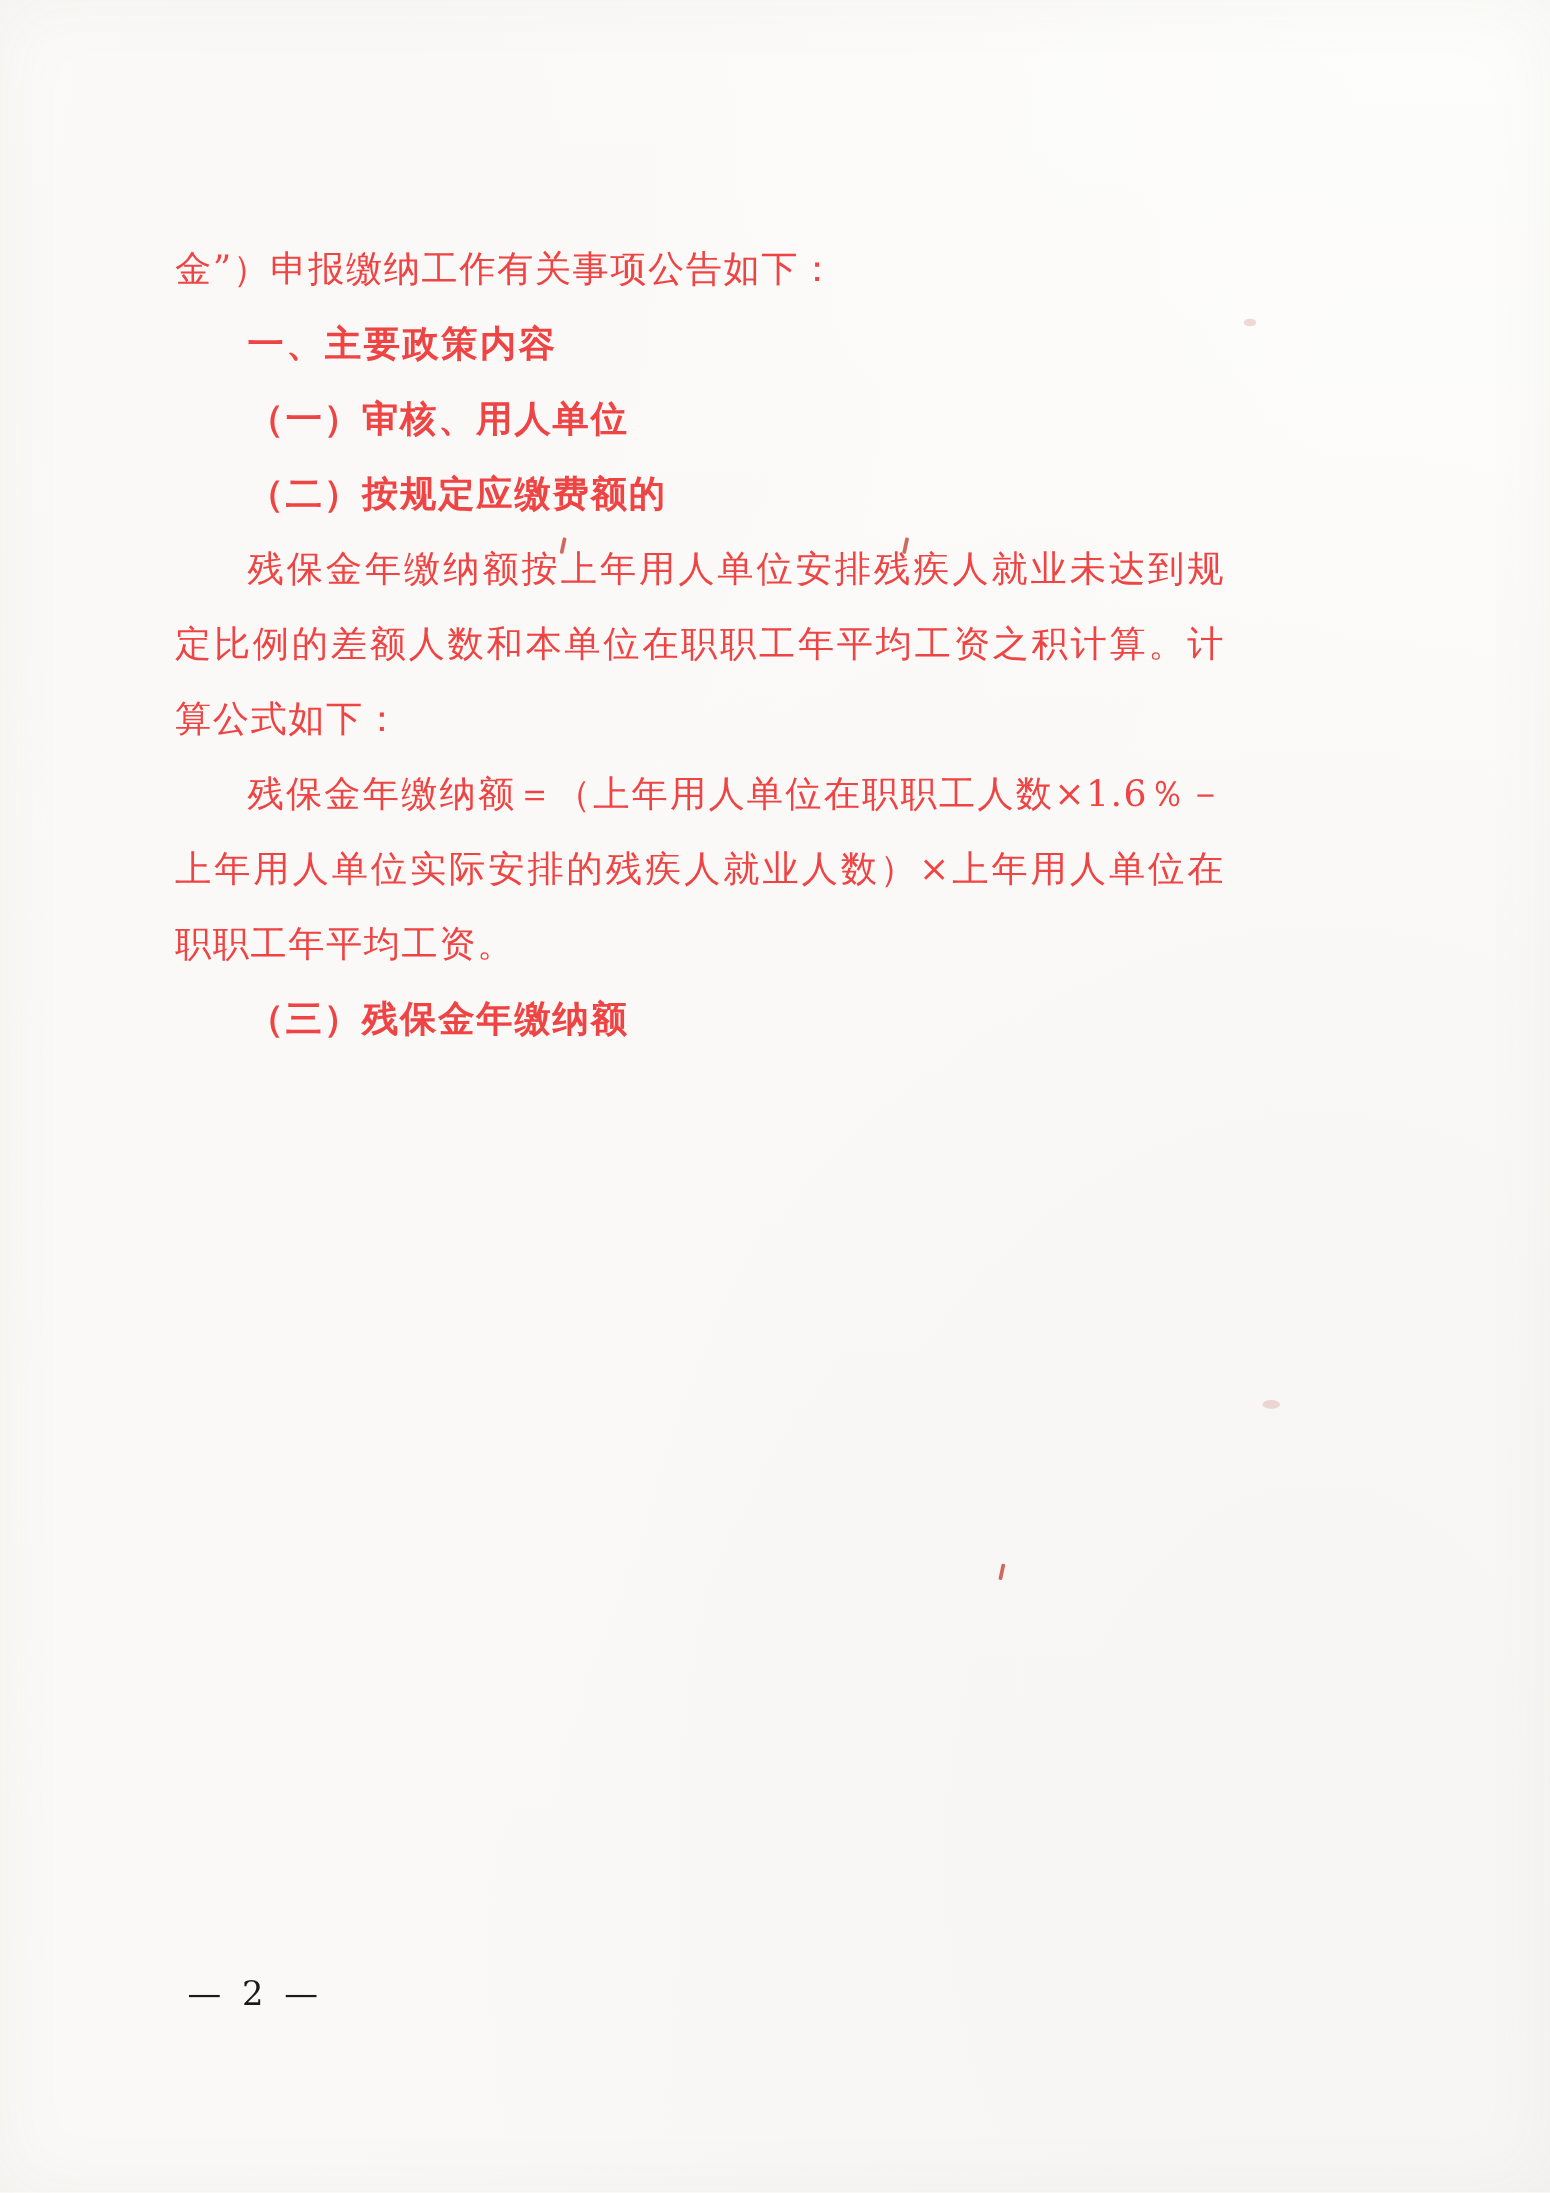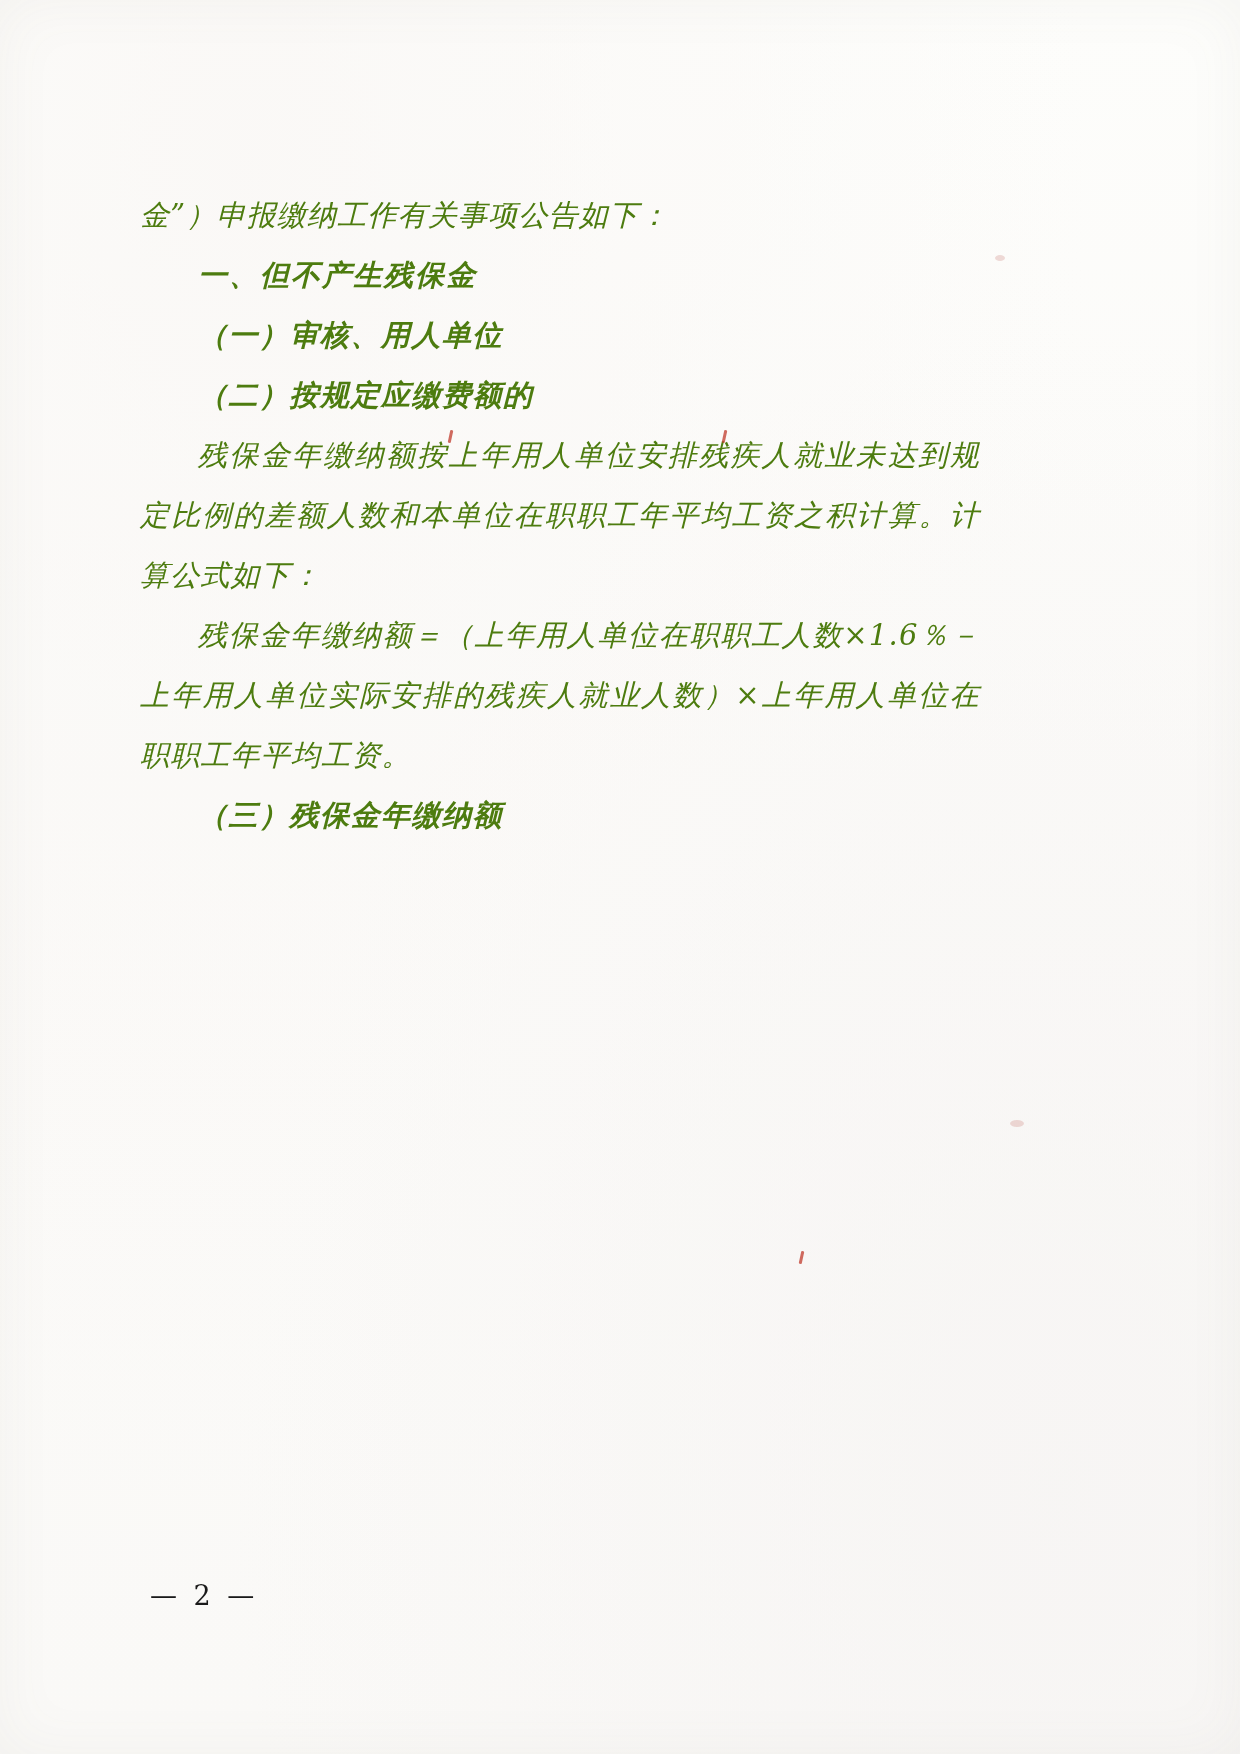--- a/index.html
+++ b/index.html
@@ -35,22 +35,21 @@
     top: 185px;
     width: 840px;
   }
   p {
     margin: 0 0 0 0;
     font-size: 29px;
     line-height: 60px;
     letter-spacing: 1.2px;
     text-align: justify;
     text-justify: inter-character;
-    color: #4d7c0f;
-    font-style: italic;
+    color: #ef4444;
   }
   p.cont {
     text-indent: 0;
   }
   p.indent {
     text-indent: 58px;
   }
   .heading {
     font-weight: bold;
     text-indent: 58px;
@@ -99,21 +98,21 @@
 </head>
 <body>
 
 <div class="paper"></div>
 
 <div class="page">
   <div class="content">
 
     <p class="cont">金”）申报缴纳工作有关事项公告如下：</p>
 
-    <p class="heading">一、但不产生残保金</p>
+    <p class="heading">一、主要政策内容</p>
 
     <p class="subheading">（一）审核、用人单位</p>
 
 
     <p class="subheading">（二）按规定应缴费额的</p>
 
     <p class="indent">残保金年缴纳额按上年用人单位安排残疾人就业未达到规定比例的差额人数和本单位在职职工年平均工资之积计算。计算公式如下：</p>
 
     <p class="indent">残保金年缴纳额＝（上年用人单位在职职工人数×1.6％－上年用人单位实际安排的残疾人就业人数）×上年用人单位在职职工年平均工资。</p>
 

